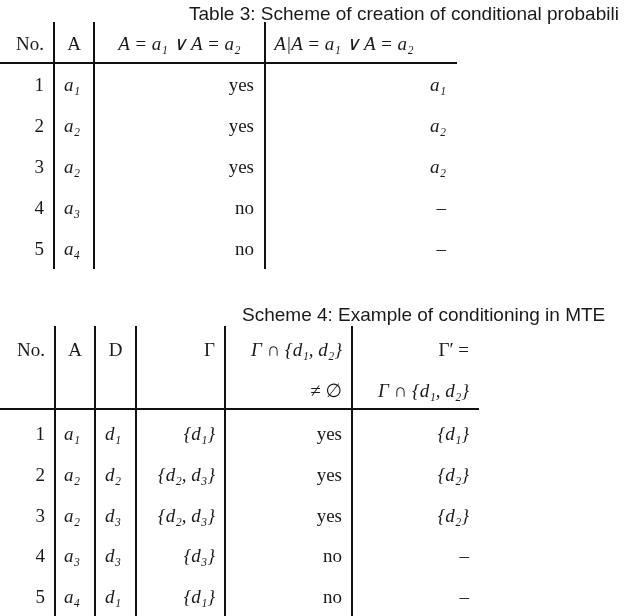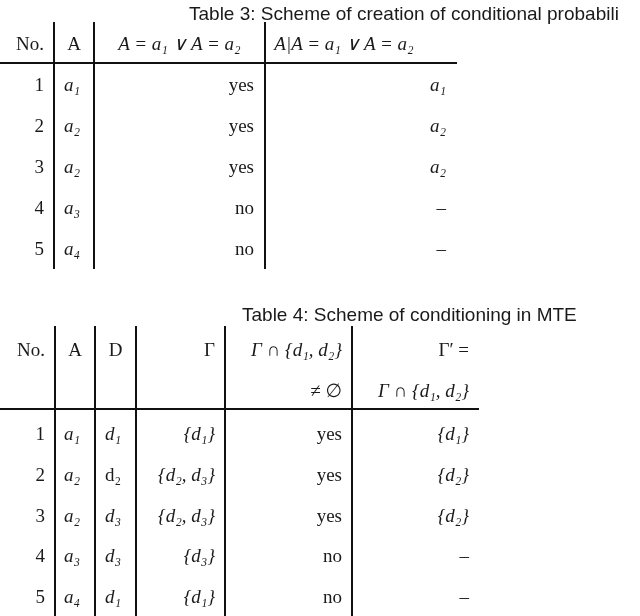--- a/index.html
+++ b/index.html
@@ -56,21 +56,21 @@
   </div>
   <div>
     <div class="cell r" style="left:0px; width:44px; top:238px;">5</div>
     <div class="cell" style="left:64px; top:238px; font-style:italic;">a₄</div>
     <div class="cell r" style="left:95px; width:159px; top:238px;">no</div>
     <div class="cell r" style="left:266px; width:180px; top:238px;">–</div>
   </div>
 </div>
 
 <div>
-  <div class="caption" style="left:225px; top:304px;">Table 4: Scheme of conditioning in MTE</div>
+  <div class="caption" style="left:225px; top:304px;">Scheme 4: Example of conditioning in MTE</div>
 
   <div class="vline" style="left:54px; top:326px; height:290px;"></div>
   <div class="vline" style="left:94px; top:326px; height:290px;"></div>
   <div class="vline" style="left:135px; top:326px; height:290px;"></div>
   <div class="vline" style="left:224px; top:326px; height:290px;"></div>
   <div class="vline" style="left:351px; top:326px; height:290px;"></div>
 
   <div class="hline" style="left:0px; top:408px; width:479px;"></div>
 
   <div class="cell r" style="left:0px; width:45px; top:339px;">No.</div>
@@ -86,21 +86,21 @@
     <div class="cell r" style="left:0px; width:45px; top:423px;">1</div>
     <div class="cell" style="left:64px; top:423px; font-style:italic;">a₁</div>
     <div class="cell" style="left:105px; top:423px; font-style:italic;">d₁</div>
     <div class="cell r" style="left:137px; width:78px; top:423px; font-style:italic;">{d₁}</div>
     <div class="cell r" style="left:226px; width:116px; top:423px;">yes</div>
     <div class="cell r" style="left:353px; width:116px; top:423px; font-style:italic;">{d₁}</div>
   </div>
   <div>
     <div class="cell r" style="left:0px; width:45px; top:464px;">2</div>
     <div class="cell" style="left:64px; top:464px; font-style:italic;">a₂</div>
-    <div class="cell" style="left:105px; top:464px; ">d₂</div>
+    <div class="cell" style="left:105px; top:464px; font-style:italic;">d₂</div>
     <div class="cell r" style="left:137px; width:78px; top:464px; font-style:italic;">{d₂, d₃}</div>
     <div class="cell r" style="left:226px; width:116px; top:464px;">yes</div>
     <div class="cell r" style="left:353px; width:116px; top:464px; font-style:italic;">{d₂}</div>
   </div>
   <div>
     <div class="cell r" style="left:0px; width:45px; top:505px;">3</div>
     <div class="cell" style="left:64px; top:505px; font-style:italic;">a₂</div>
     <div class="cell" style="left:105px; top:505px; font-style:italic;">d₃</div>
     <div class="cell r" style="left:137px; width:78px; top:505px; font-style:italic;">{d₂, d₃}</div>
     <div class="cell r" style="left:226px; width:116px; top:505px;">yes</div>

